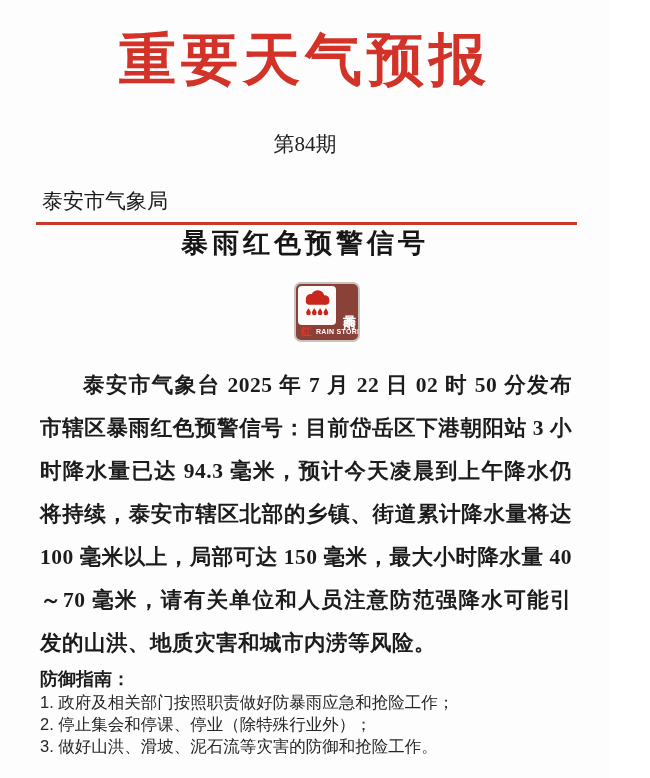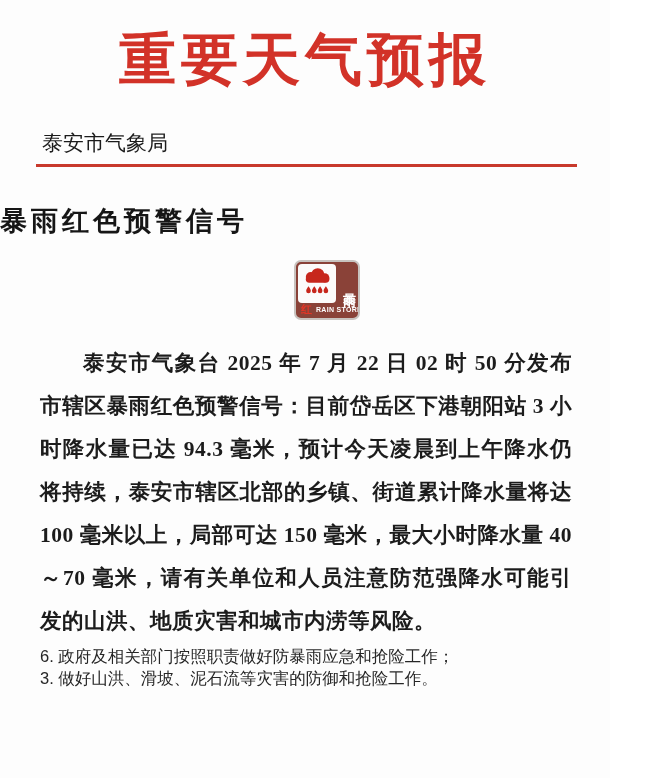--- a/index.html
+++ b/index.html
@@ -47,22 +47,21 @@
     font-family: "Liberation Serif", "DejaVu Serif", serif;
     font-size: 21px;
     color: #1b1b1b;
   }
   .red-rule {
     height: 3px;
     margin: 7px 33px 0 36px;
     background: var(--rule-red);
   }
   .warning-heading {
-    margin-top: 36px;
-    text-align: left;
+    text-align: center;
     font-family: "Liberation Serif", "DejaVu Serif", serif;
     font-weight: 600;
     font-size: 27px;
     letter-spacing: 4px;
     color: #161616;
   }
   .badge {
     width: 66px;
     height: 60px;
     margin: 21px auto 0;
@@ -141,20 +140,21 @@
     font-weight: 500;
   }
 </style>
 </head>
 <body>
 
 <div class="page">
 
   <div class="doc-title">重要天气预报</div>
 
+  <div class="issue-number">第84期</div>
 
   <div class="meta-row">
     <span>泰安市气象局</span>
   </div>
 
   <div class="red-rule"></div>
 
   <div class="warning-heading">暴雨红色预警信号</div>
 
   <div class="badge">
@@ -177,17 +177,19 @@
     </div>
     <div class="badge-bottom">
       <span class="badge-level">红</span>
       <span class="badge-en">RAIN STORM</span>
     </div>
   </div>
 
   <div class="body-paragraph">泰安市气象台 2025 年 7 月 22 日 02 时 50 分发布市辖区暴雨红色预警信号：目前岱岳区下港朝阳站 3 小时降水量已达 94.3 毫米，预计今天凌晨到上午降水仍将持续，泰安市辖区北部的乡镇、街道累计降水量将达 100 毫米以上，局部可达 150 毫米，最大小时降水量 40～70 毫米，请有关单位和人员注意防范强降水可能引发的山洪、地质灾害和城市内涝等风险。</div>
 
   <div class="guide">
-    <div class="guide-item">6. 政府及相关部门按照职责做好防暴雨应急和抢险工作；</div>
+    <div class="guide-heading">防御指南：</div>
+    <div class="guide-item">1. 政府及相关部门按照职责做好防暴雨应急和抢险工作；</div>
+    <div class="guide-item">2. 停止集会和停课、停业（除特殊行业外）；</div>
     <div class="guide-item">3. 做好山洪、滑坡、泥石流等灾害的防御和抢险工作。</div>
   </div>
 
 </div>
 
 </body></html>

